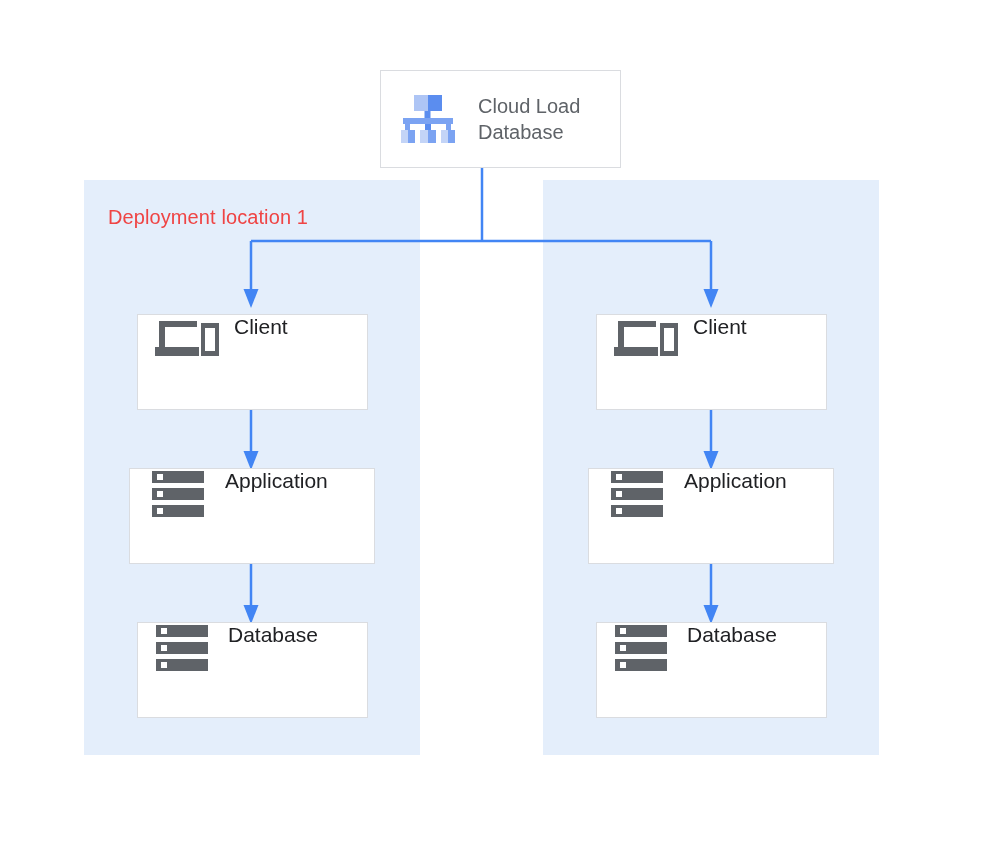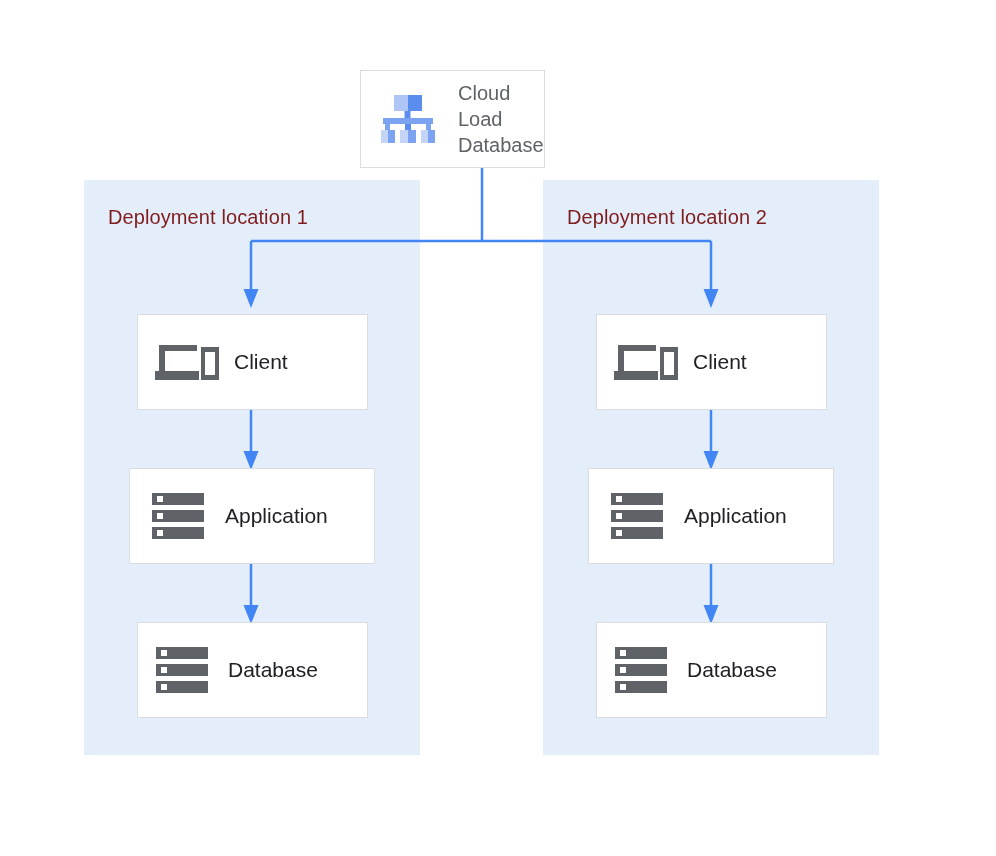--- a/index.html
+++ b/index.html
@@ -17,31 +17,30 @@
     background: #ffffff;
     overflow: hidden;
   }
   .zone {
     position: absolute;
     background: #e4eefb;
   }
   .zone-label {
     position: absolute;
     font-size: 20px;
-    color: #7f1d1d;
+    color: #ef4444;
     letter-spacing: 0.1px;
     white-space: nowrap;
   }
   .node {
     position: absolute;
     background: #ffffff;
     border: 1px solid #dadce0;
     box-sizing: border-box;
     display: flex;
-    align-items: center;
   }
   .node-icon {
     flex: 0 0 auto;
     display: flex;
     align-items: center;
     justify-content: center;
   }
   .node-label {
     font-size: 21px;
     color: #202124;
@@ -71,21 +70,20 @@
 </style>
 </head>
 <body>
 
 <div id="canvas">
 
   <div class="zone" style="left:84px; top:180px; width:336px; height:575px;"></div>
   <div class="zone" style="left:543px; top:180px; width:336px; height:575px;"></div>
 
   <div class="zone-label" style="left:108px; top:206px;">Deployment location 1</div>
-  <div class="zone-label" style="left:567px; top:206px;">Deployment location 2</div>
 
   <svg class="edges" viewBox="0 0 996 856" xmlns="http://www.w3.org/2000/svg">
     <g stroke="#4285f4" stroke-width="2.5" fill="none">
 
       <path d="M 482 168 L 482 241"></path>
 
       <path d="M 251 241 L 711 241"></path>
 
       <path d="M 251 241 L 251 290"></path>
 
@@ -102,21 +100,21 @@
     <g fill="#4285f4">
       <polygon points="243.5,289 258.5,289 251,308"></polygon>
       <polygon points="703.5,289 718.5,289 711,308"></polygon>
       <polygon points="243.5,451 258.5,451 251,470"></polygon>
       <polygon points="703.5,451 718.5,451 711,470"></polygon>
       <polygon points="243.5,605 258.5,605 251,624"></polygon>
       <polygon points="703.5,605 718.5,605 711,624"></polygon>
     </g>
   </svg>
 
-  <div class="lb-node" style="left:360px; top:70px; width:185px; height:98px;">
+  <div class="lb-node" style="left:380px; top:70px; width:241px; height:98px;">
     <span class="node-icon" style="width:58px; height:52px; margin-left:18px;">
       <svg width="58" height="52" viewBox="0 0 58 52" xmlns="http://www.w3.org/2000/svg">
 
         <rect x="15" y="2" width="14" height="16" fill="#aec5f5"></rect>
         <rect x="29" y="2" width="14" height="16" fill="#5b8def"></rect>
 
         <rect x="25.5" y="18" width="6" height="11" fill="#5b8def"></rect>
 
         <rect x="4" y="25" width="50" height="6" fill="#7ba3f2"></rect>
 

